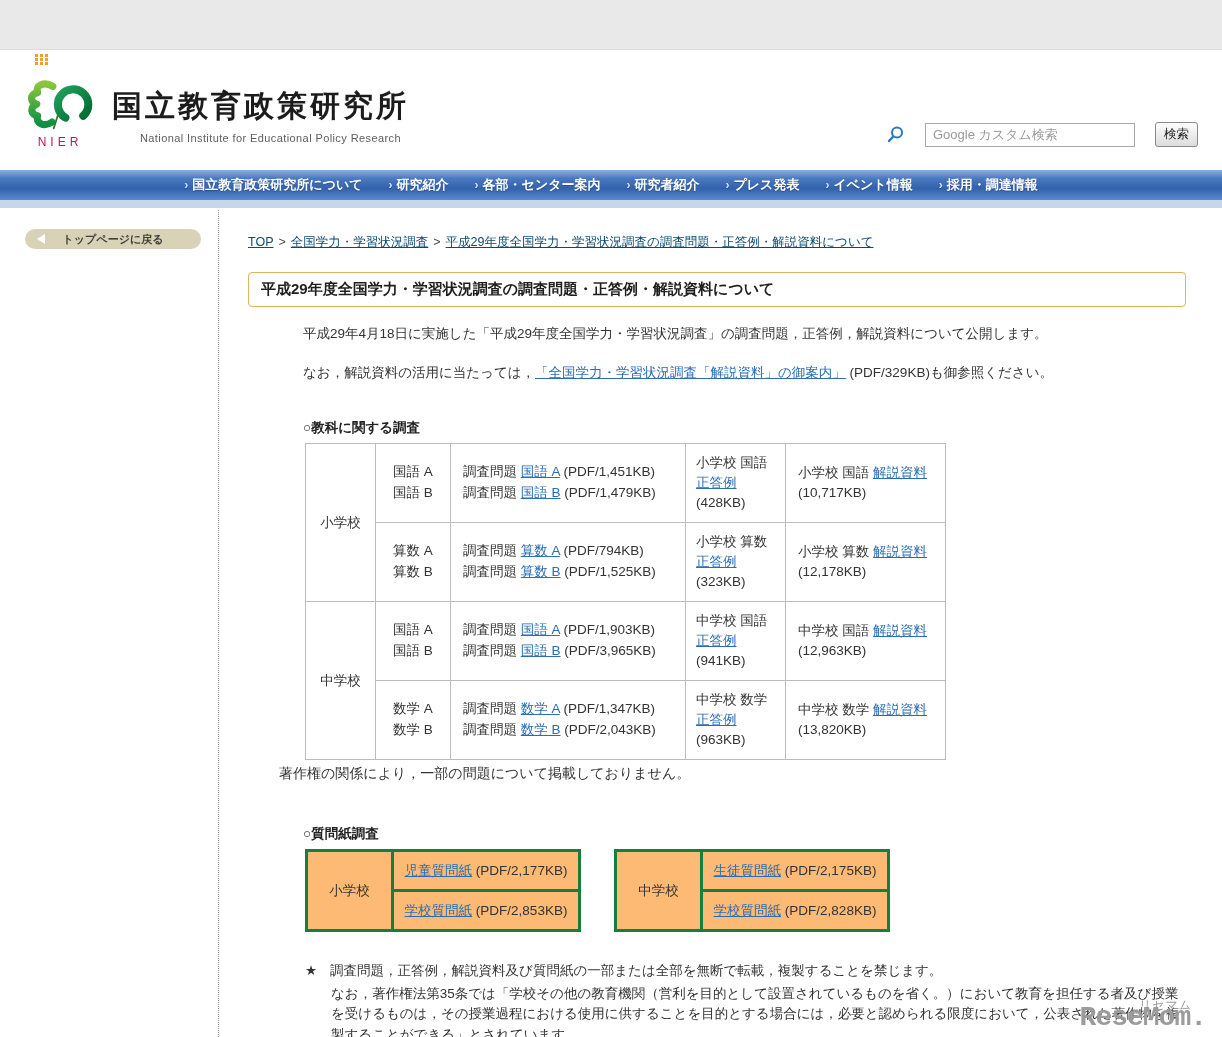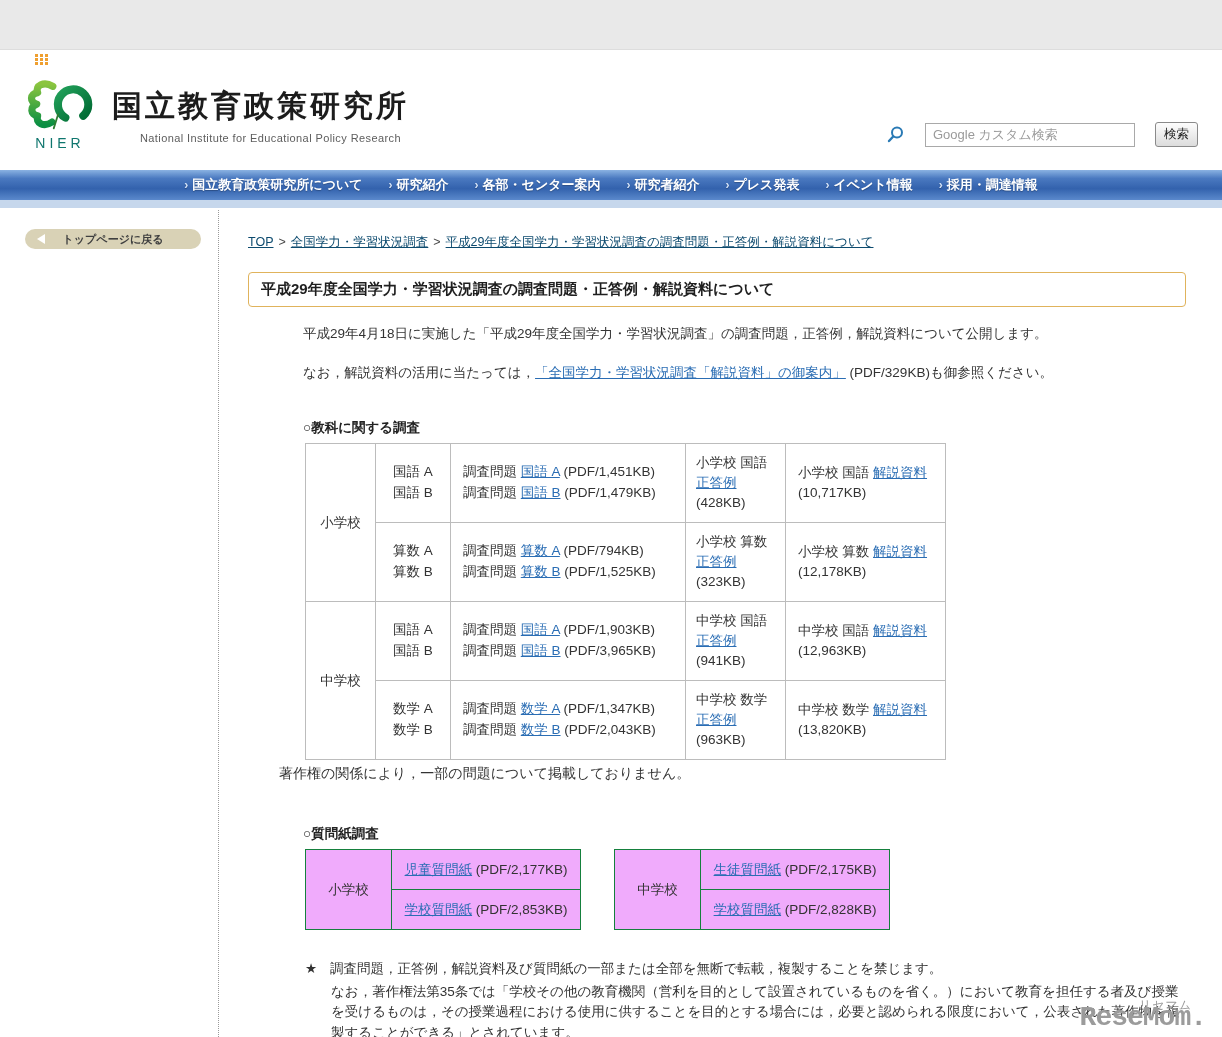--- a/index.html
+++ b/index.html
@@ -21,21 +21,21 @@
     color:#4a86c8; font-weight:bold; font-size:14px; text-decoration:none;
   }
   .util-arrow { font-size:12px; color:#4a86c8; }
 
   
   .header { position:relative; height:120px; background:#fff; }
   .dots-icon { position:absolute; left:35px; top:4px; width:16px; display:grid; grid-template-columns:repeat(3,4px); gap:1px; }
   .dots-icon i { width:3px; height:3px; background:#ef9f2f; }
   .brand { position:absolute; left:24px; top:28px; display:flex; align-items:flex-start; }
   .logo-box { width:72px; text-align:center; }
-  .nier-text { font-size:14px; letter-spacing:4px; color:#0f766e; margin-top:-2px; }
+  .nier-text { font-size:12px; letter-spacing:4px; color:#be185d; margin-top:-2px; }
   .site-title-box { margin-left:16px; padding-top:8px; }
   .site-title { font-family:"Liberation Serif","DejaVu Serif",serif; font-size:30px; color:#1c1c1c; letter-spacing:3px; font-weight:600; }
   .site-subtitle { font-size:11px; color:#5d5d5d; margin-top:5px; letter-spacing:.4px;padding-left:28px; }
 
   .search-block { position:absolute; top:72px; right:24px; display:flex; align-items:center; gap:20px; }
   .search-input { width:210px; height:24px; border:1px solid #a9a9a9; padding:2px 7px; font-size:13px; color:#333; }
   .search-input::placeholder { color:#9a9a9a; }
   .search-btn {
     height:25px; padding:0 8px; font-size:12.5px; color:#222; border:1px solid #8a8a8a; border-radius:3px;
     background:linear-gradient(#fdfdfd,#dcdcdc); cursor:pointer;
@@ -80,21 +80,21 @@
   .cell-school { text-align:center; }
   .cell-subject { text-align:center; line-height:1.55; }
   .cell-problems { padding-left:12px; line-height:1.55; }
   .cell-answer { padding-left:10px; line-height:1.5; }
   .cell-material { padding-left:12px; line-height:1.5; }
 
   .table-note { margin-left:31px; margin-top:5px; font-size:14px; }
 
   .q-tables { margin-left:57px; margin-top:6px; display:flex; gap:33px; }
   .q-table { border-collapse:collapse; table-layout:fixed; width:276px; }
-  .q-table td { border:1px solid #15803d; height:40px; font-size:13.5px; vertical-align:middle; background:#f0abfc; }
+  .q-table td { border:3px solid #15803d; height:40px; font-size:13.5px; vertical-align:middle; background:#fdba74; }
   .q-school { width:86px; text-align:center; }
   .q-content { text-align:center; }
 
   .footnotes { margin-left:57px; margin-top:29px; font-size:13.5px; line-height:1.52; width:886px; }
   .fn-row1 { display:flex; gap:13px; }
   .fn-star { flex:0 0 auto; }
   .fn-row2 { margin-left:26px; margin-top:2px; }
 
   .watermark { position:absolute; right:16px; bottom:4px; color:#9b9b9b; }
   .wm-main { font-size:28px; font-weight:800; letter-spacing:-1px; font-family:Liberation Mono, monospace; }

